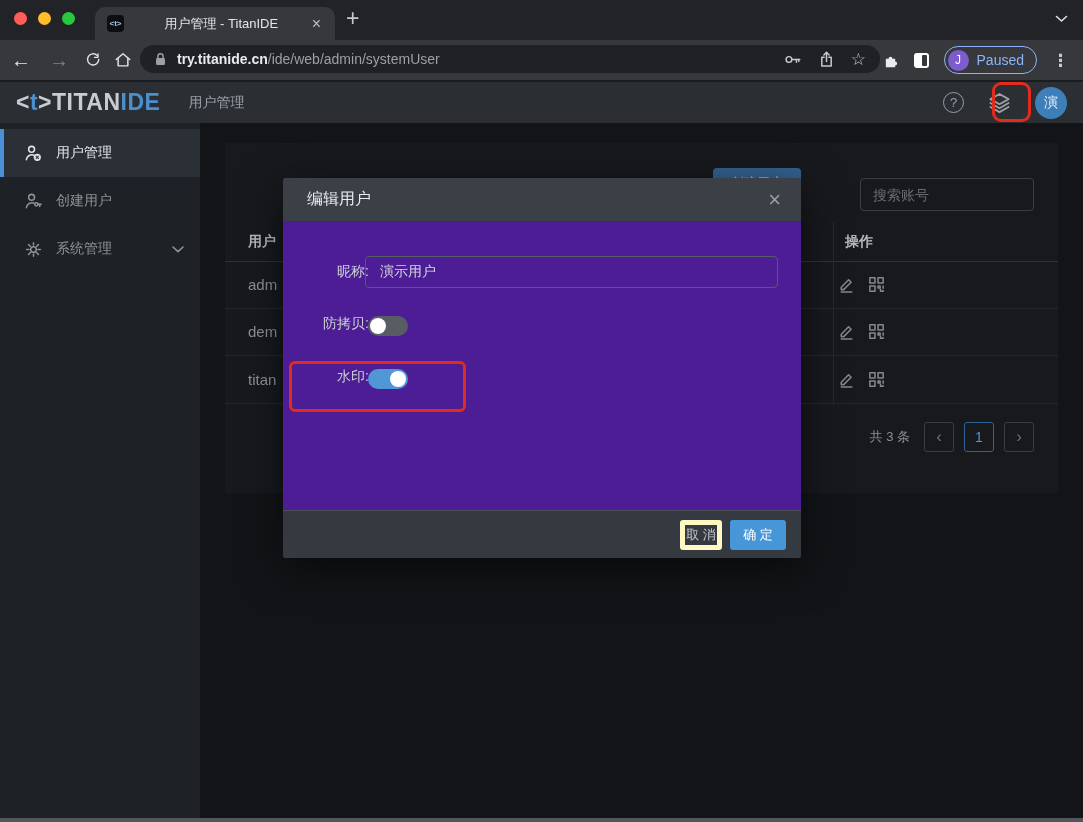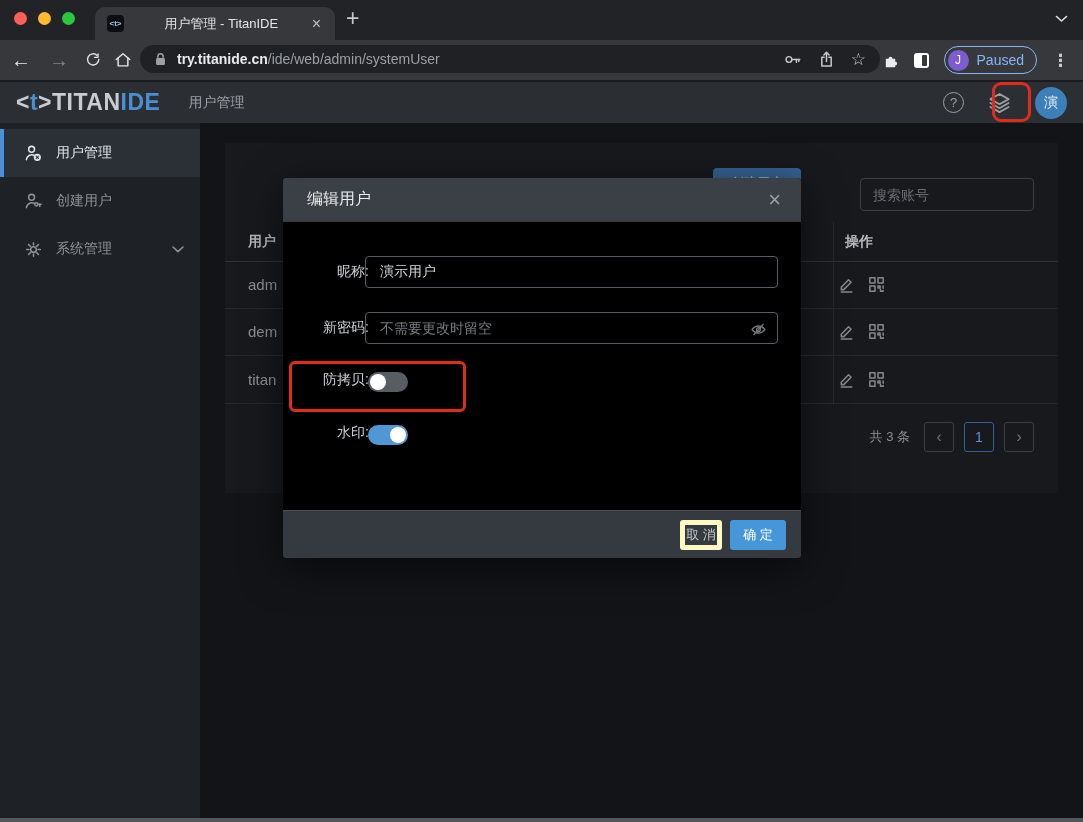--- a/index.html
+++ b/index.html
@@ -87,21 +87,21 @@
     color:#8e9196; font-size:15px; }
   .trow .cell-user { position:absolute; left:23px; top:14px; }
   .row-actions { position:absolute; left:612px; top:13px; display:flex; gap:11px; color:#84888d; }
   .pagination { position:absolute; right:24px; top:279px; display:flex; align-items:center; gap:10px; }
   .pg-total { color:#8a8e93; font-size:13px; margin-right:4px; }
   .pg-btn { width:30px; height:30px; border:1px solid #3a3e43; border-radius:3px; color:#6b7075;
     font-size:17px; display:flex; align-items:center; justify-content:center; }
   .pg-btn.current { border-color:#2f6097; color:#5596d8; font-size:14px; }
 
   
-  .modal { position:absolute; left:283px; top:178px; width:518px; height:380px; background:#000000;
+  .modal { position:absolute; left:283px; top:178px; width:518px; height:380px; background:#4c1d95;
     box-shadow:0 10px 40px rgba(0,0,0,.55); display:flex; flex-direction:column; z-index:30; border-radius:3px; }
   .m-header { height:44px; background:#3b4046; display:flex; align-items:center; padding:0 20px 0 24px;
     border-bottom:1px solid #34383e; border-radius:3px 3px 0 0; }
   .m-title { color:#e8eaec; font-size:16px; }
   .m-close { margin-left:auto; color:#9a9fa4; font-size:22px; font-weight:300; line-height:1; }
   .m-body { flex:1; padding-top:34px; }
   .m-row { position:relative; padding-left:82px; margin-bottom:24px; min-height:32px; display:flex; align-items:center; }
   .m-label { position:absolute; left:12px; top:0; width:74px; height:32px; display:flex; align-items:center;
     justify-content:flex-end; color:#ccd0d4; font-size:14px; }
   .m-input { width:413px; height:32px; border:1px solid #575c63; border-radius:4px; background:transparent;
@@ -354,33 +354,20 @@
       <span class="m-title">编辑用户</span>
       <span class="m-close">×</span>
     </div>
     <div class="m-body">
       <div class="m-row">
         <span class="m-label">昵称:</span>
         <span class="m-input">
           <input value="演示用户" style="">
         </span>
       </div>
-      <div class="m-row">
-        <span class="m-label">新密码:</span>
-        <span class="m-input">
-          <input placeholder="不需要更改时留空" style="">
-          <span class="eye">
-            <svg width="17" height="17" viewBox="0 0 20 20" stroke-width="1.3">
-                <path d="M2.5 10 C6.5 4.5 13.5 4.5 17.5 10 C13.5 15.5 6.5 15.5 2.5 10 Z"></path>
-                <circle cx="10" cy="10" r="2.2"></circle>
-                <path d="M4.5 16 L15.5 4"></path>
-              </svg>
-          </span>
-        </span>
-      </div>
       <div class="m-row toggles">
         <span class="m-label">防拷贝:</span>
         <span class="toggle off">
             <span class="knob"></span>
           </span>
       </div>
       <div class="m-row toggles">
         <span class="m-label">水印:</span>
         <span class="toggle on">
             <span class="knob"></span>

